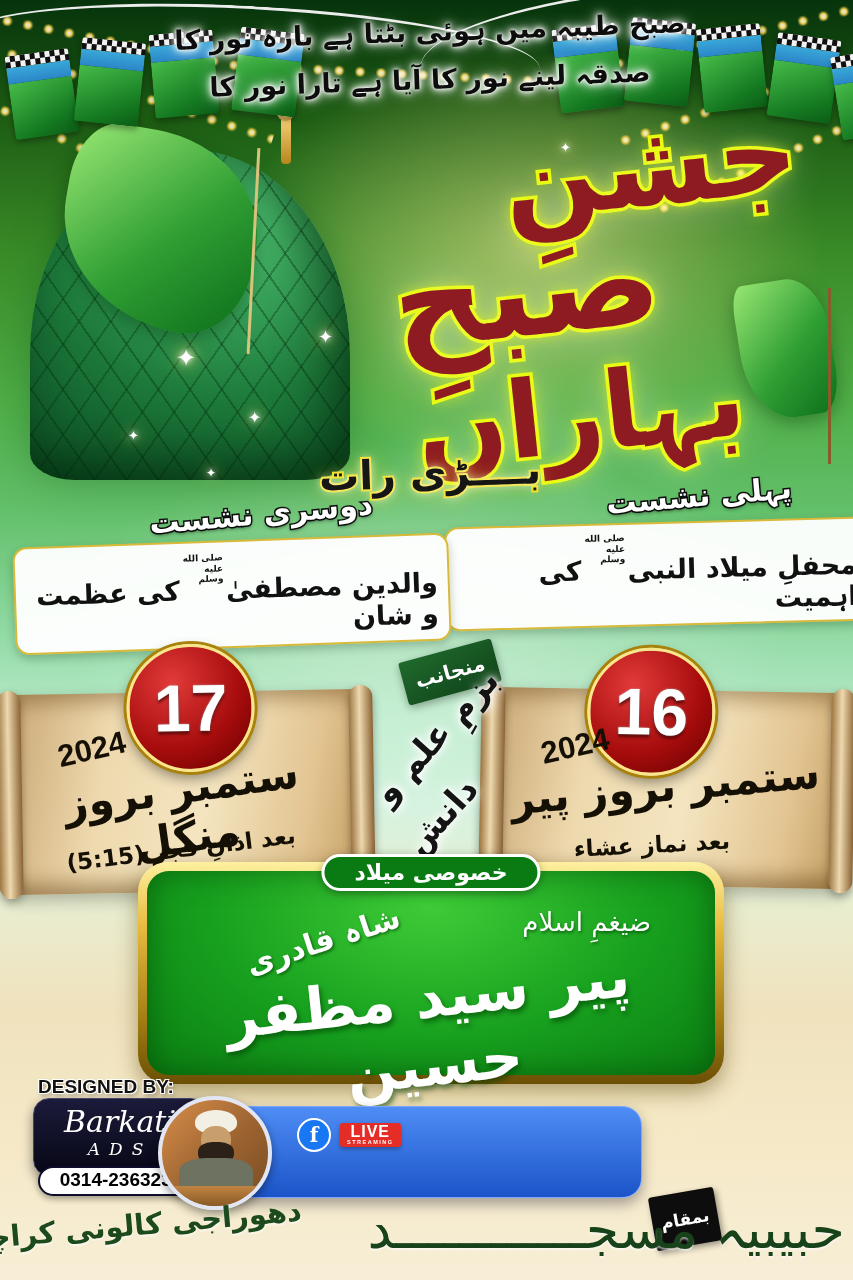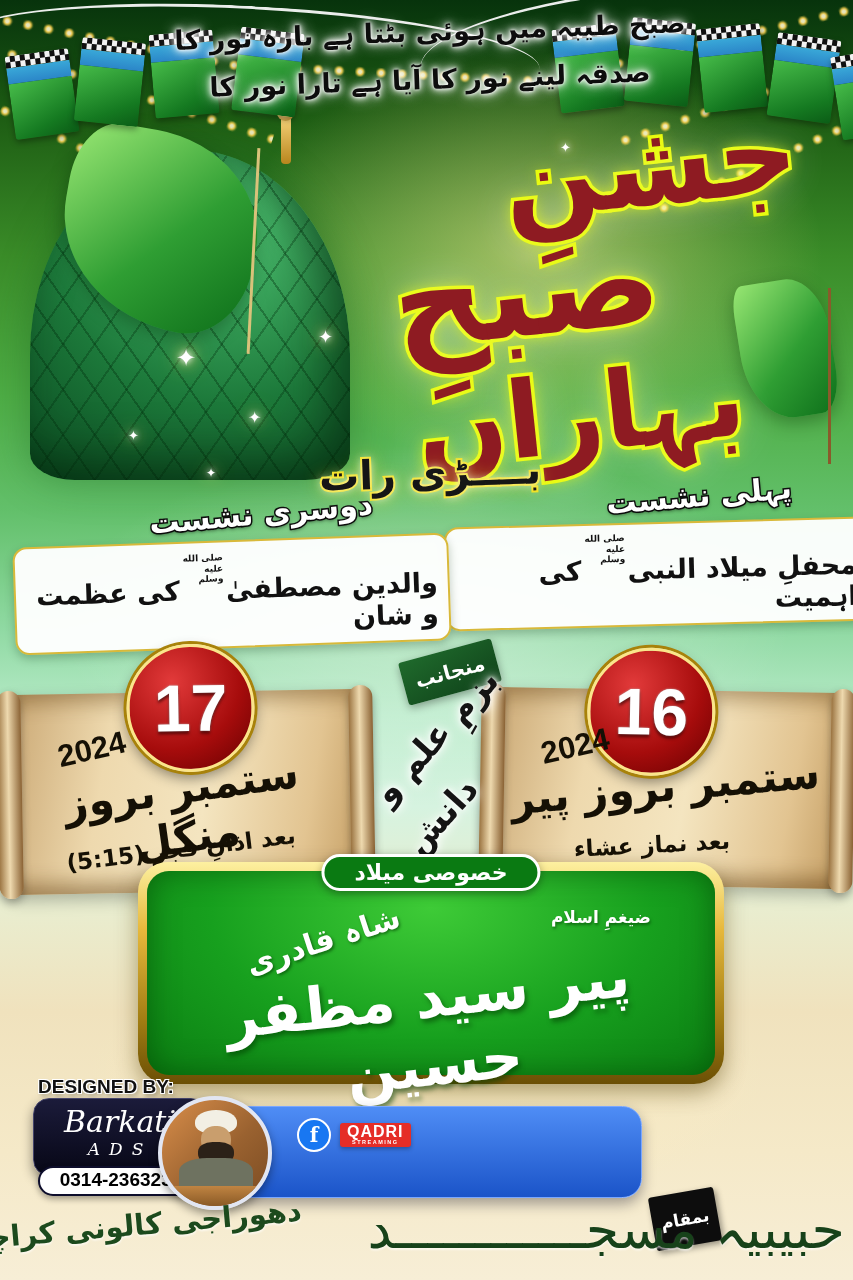--- a/index.html
+++ b/index.html
@@ -83,21 +83,21 @@
     text-shadow:0 0 4px #fff,0 0 8px #fff,0 0 14px rgba(255,255,255,.95);}
 
   
   .banner-frame{background:linear-gradient(180deg,#fdf0a0,#e7b93c 30%,#a07c12 72%,#6b4f05);
     border-radius:30px;padding:9px;box-shadow:0 8px 22px rgba(80,60,0,.45);}
   .banner-inner{position:relative;width:100%;height:100%;border-radius:22px;
     background:radial-gradient(ellipse at 50% 18%,#3ecb37,#17a01e 55%,#0b7d12);box-shadow:inset 0 0 30px rgba(0,60,0,.5);}
   .keynote-badge{position:absolute;left:50%;top:-17px;transform:translateX(-50%);
     background:#0a7a12;border:3px solid #fff;border-radius:22px;padding:3px 30px;
     color:#fff;font-weight:bold;font-size:22px;white-space:nowrap;box-shadow:0 3px 8px rgba(0,0,0,.35);}
-  .honorific{position:absolute;right:64px;top:36px;color:#fff;font-weight:bold;font-size:17px;text-shadow:1px 2px 3px rgba(0,60,0,.6);}
+  .honorific{position:absolute;right:64px;top:36px;color:#fff;font-weight:normal;font-size:26px;text-shadow:1px 2px 3px rgba(0,60,0,.6);}
   .speaker-suffix{position:absolute;left:96px;top:52px;transform:rotate(-18deg);color:#fff;font-weight:bold;font-size:30px;text-shadow:1px 2px 3px rgba(0,60,0,.6);}
   .speaker-name{position:absolute;left:10px;right:10px;top:92px;transform:rotate(-6deg);text-align:center;
     color:#fff;font-weight:bold;font-size:58px;text-shadow:2px 4px 5px rgba(0,60,0,.55);}
 
   
   .designed-label{font-family:"Liberation Sans",sans-serif;font-weight:900;font-size:19px;color:#111;
     text-shadow:-1px -1px 0 #fff,1px -1px 0 #fff,-1px 1px 0 #fff,1px 1px 0 #fff,2px 3px 4px rgba(0,0,0,.35);}
   .designer-box{background:linear-gradient(#1b1b3a,#070716);border-radius:16px;border:1px solid #44446a;
     box-shadow:0 5px 12px rgba(0,0,0,.45);text-align:center;color:#fff;}
   .brand{font-family:"DejaVu Serif",serif;font-style:italic;font-size:30px;line-height:1.1;margin-top:6px;}
@@ -232,21 +232,21 @@
   <div class="abs designer-box" style="left:33px;top:1098px;width:172px;height:76px;">
     <div class="brand">Barkati</div>
     <div class="brand-sub">ADS</div>
   </div>
   <div class="abs phone-pill" style="left:38px;top:1166px;width:162px;height:26px;">0314-2363236</div>
 
   <div class="abs live-strip" style="left:192px;top:1106px;width:448px;height:90px;">
     <div class="fb-row">
       <div class="fb-circle">f</div>
       <div class="live-badge">
-        <span class="live-word">QADRI</span>
+        <span class="live-word">LIVE</span>
         <span class="streaming-word">STREAMING</span>
       </div>
     </div>
   </div>
   <div class="abs photo-ring" style="left:158px;top:1096px;">
     <div class="turban"></div>
     <div class="face"></div>
     <div class="beard"></div>
     <div class="robe"></div>
     <div class="desk"></div>

